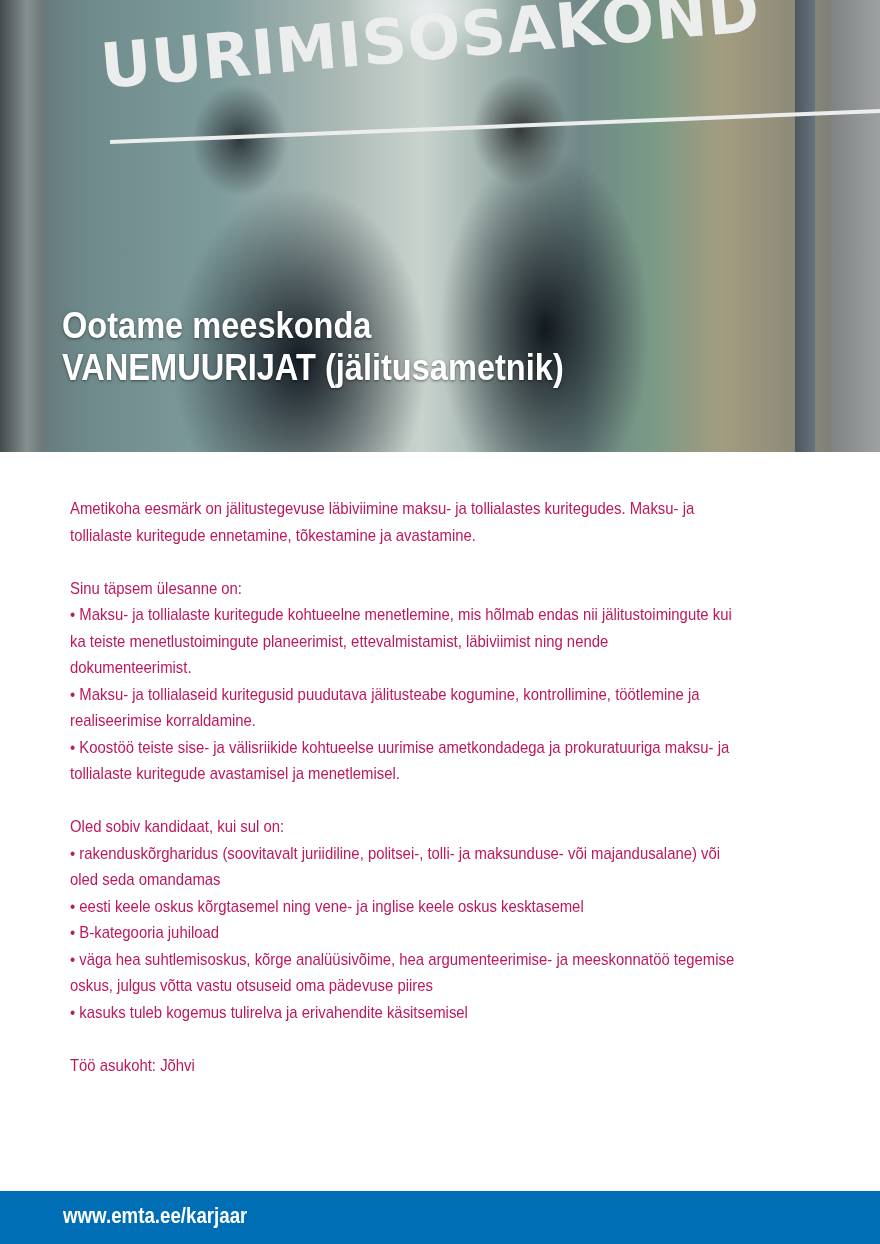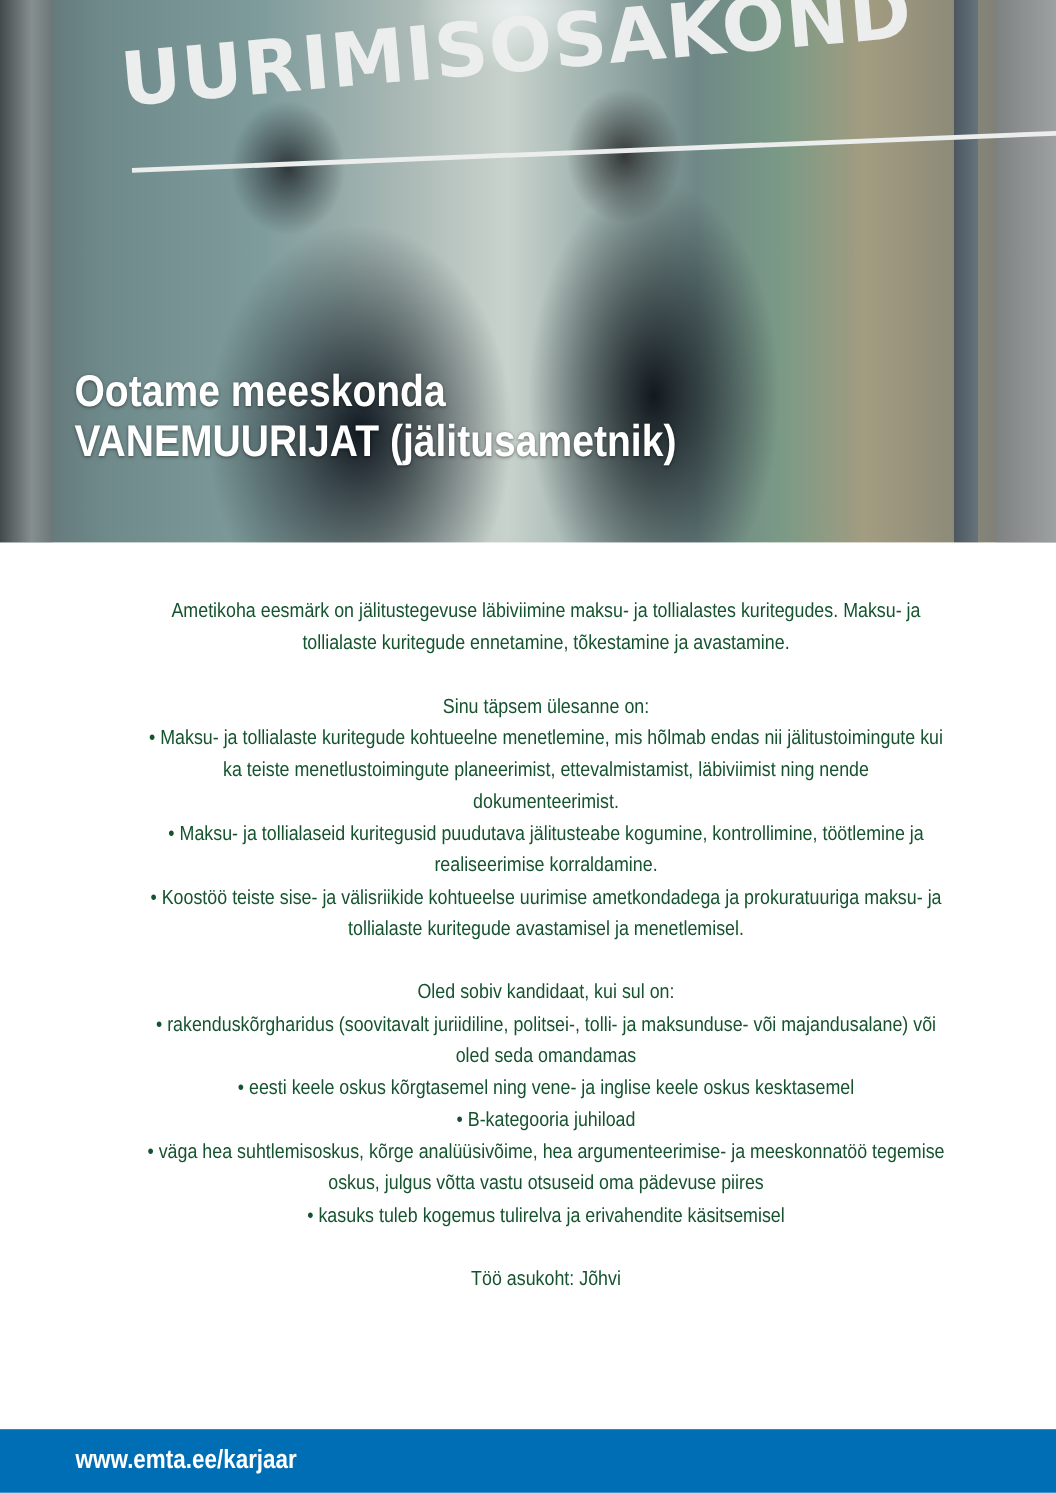--- a/index.html
+++ b/index.html
@@ -33,21 +33,21 @@
     background: #eceeed; transform: rotate(-2.3deg); transform-origin: left center;
   }
   .hero .title {
     position: absolute; left: 62px; top: 305px;
     color: #ffffff; font-weight: bold; font-size: 37px; line-height: 42px;
     text-shadow: 0 1px 3px rgba(0,0,0,0.5);
     transform: scaleX(0.88); transform-origin: left top; white-space: nowrap;
   }
   .content {
     position: absolute; left: 70px; top: 496px; width: 800px;
-    color: #14532d; font-size: 17px; line-height: 26.5px; text-align: center;
+    color: #be185d; font-size: 17px; line-height: 26.5px;
   }
   .content .inner { transform: scaleX(0.875); transform-origin: left top; width: 880px; }
   .content p { margin: 0; }
   .content .gap { height: 26.5px; }
   .footer {
     position: absolute; left: 0; top: 1191px; width: 880px; height: 54px;
     background: #006eb4;
   }
   .footer .url {
     position: absolute; left: 63px; top: 12px; color: #ffffff;

